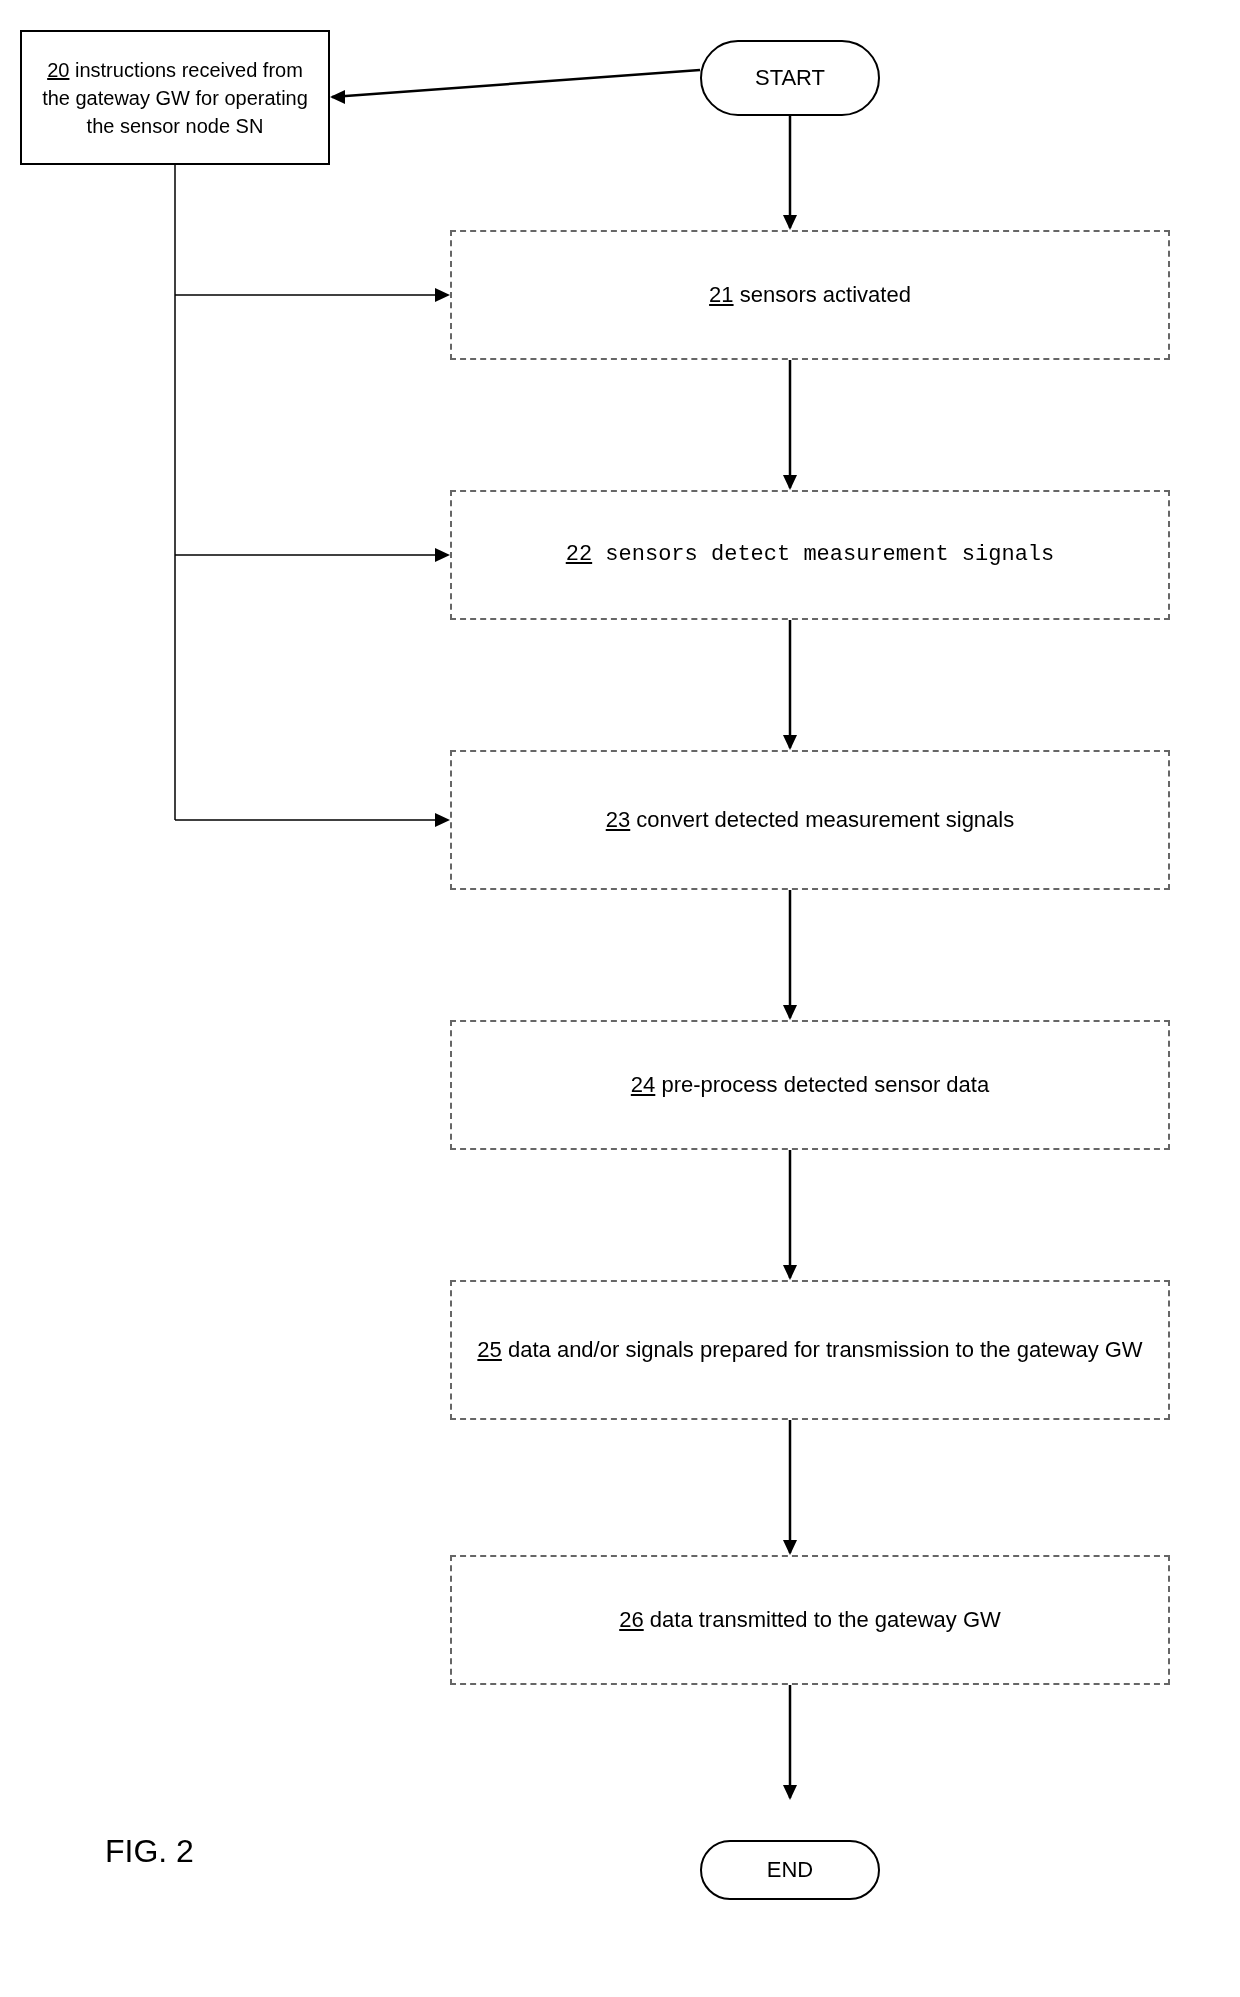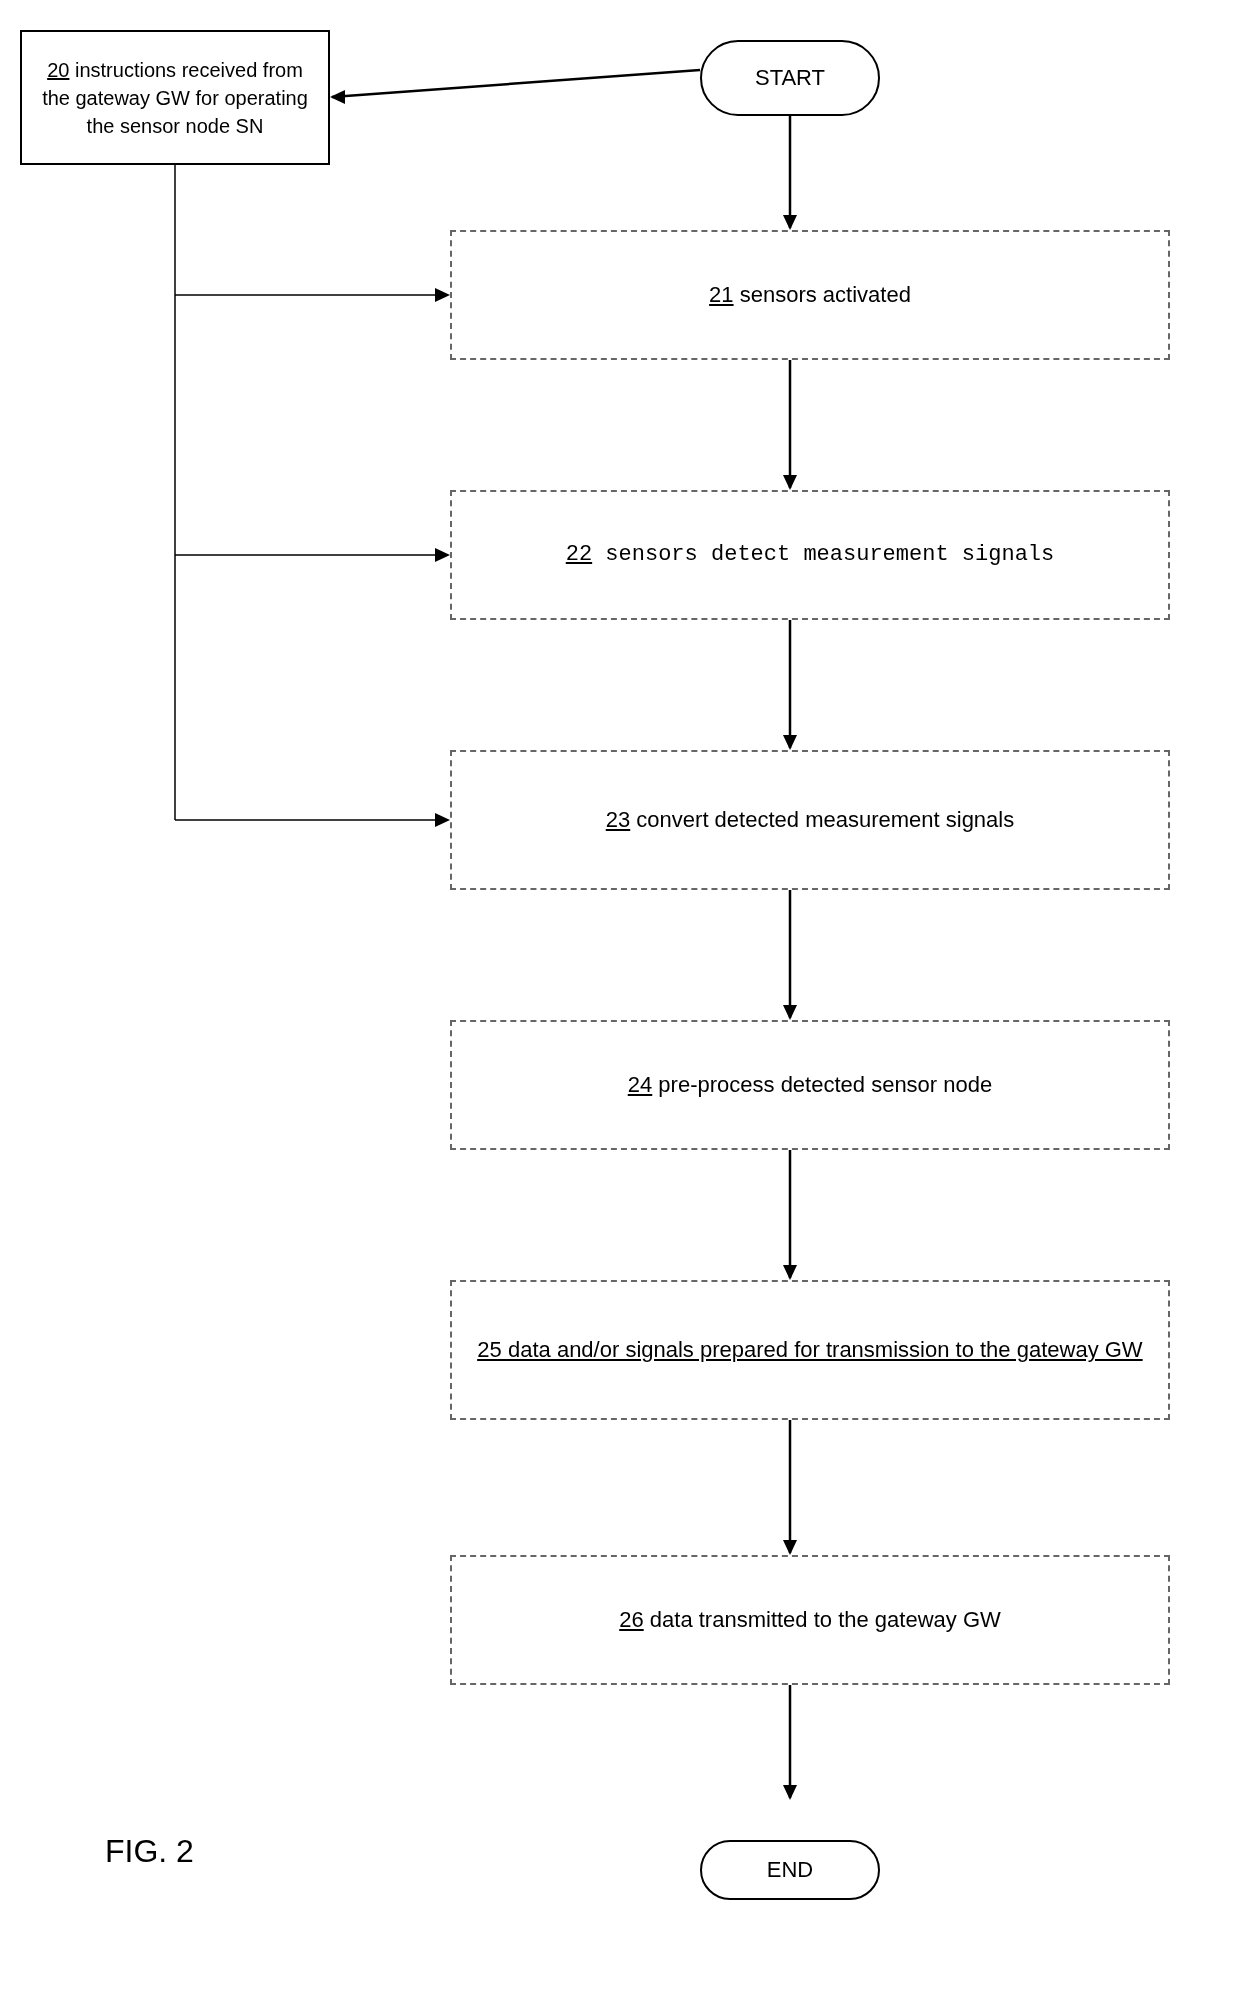--- a/index.html
+++ b/index.html
@@ -100,21 +100,20 @@
       left: 450px;
       width: 720px;
       height: 130px;
     }
 
     .box-25 {
       top: 1280px;
       left: 450px;
       width: 720px;
       height: 140px;
-      text-decoration: underline;
     }
 
     .box-26 {
       top: 1555px;
       left: 450px;
       width: 720px;
       height: 130px;
     }
 
     
@@ -230,21 +229,21 @@
   <div class="box-dashed box-23">
     <span>
       <span class="underline">23</span>
       <span> convert detected measurement signals</span>
     </span>
   </div>
 
   <div class="box-dashed box-24">
     <span>
       <span class="underline">24</span>
-      <span> pre-process detected sensor node</span>
+      <span> pre-process detected sensor data</span>
     </span>
   </div>
 
   <div class="box-dashed box-25">
     <span>
       <span class="underline">25</span>
       <span> data and/or signals prepared for transmission to the gateway GW</span>
     </span>
   </div>
 

